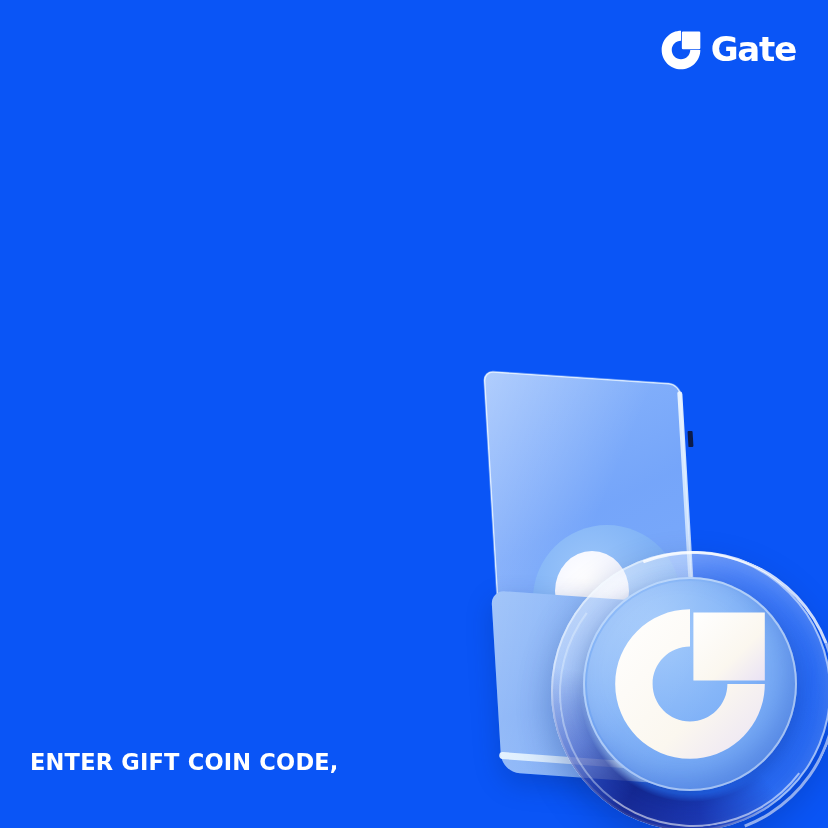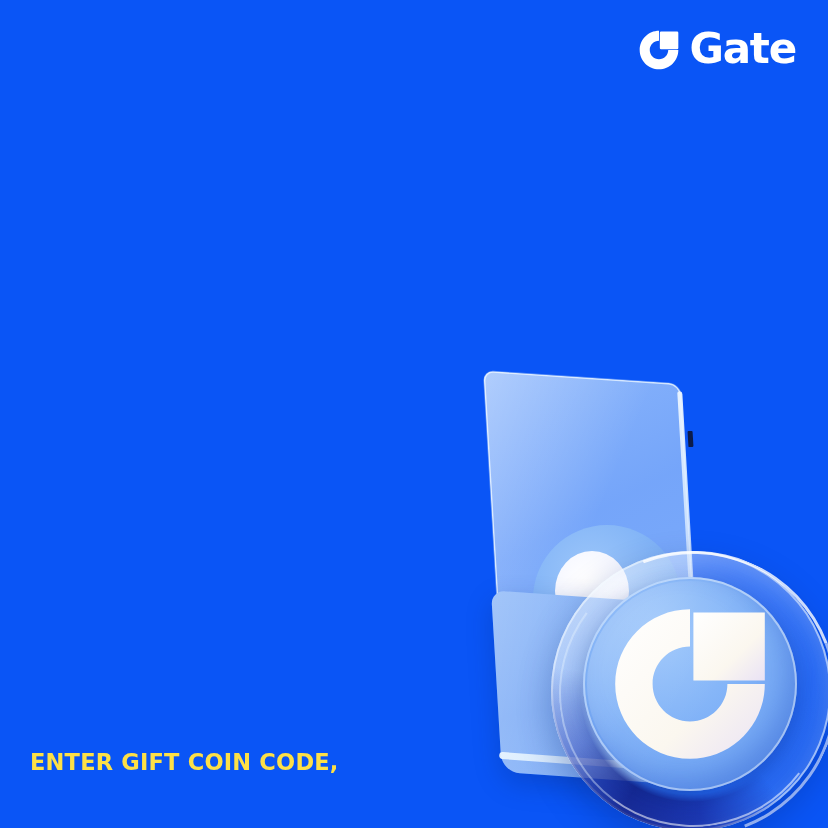--- a/index.html
+++ b/index.html
@@ -19,21 +19,21 @@
     display:flex;align-items:center;gap:9px;
     height:52px;
   }
   .brand-mark{
     position:relative;width:42px;height:42px;flex:0 0 42px;
   }
   .brand-mark svg{display:block;width:42px;height:42px;}
   .brand-word{
     color:#ffffff;
     font-family:"DejaVu Sans", sans-serif;
-    font-size:42px;font-weight:700;letter-spacing:-1.2px;
+    font-size:34px;font-weight:700;letter-spacing:-1.2px;
     line-height:1;white-space:nowrap;
     transform:translateY(-1px);
   }
 
   
   .headline{
     position:absolute;left:30px;top:94px;
     width:700px;
   }
   .hl-line{
@@ -50,21 +50,21 @@
     margin-bottom:2px;
     text-shadow:0 2px 0 rgba(10,60,190,.10);
   }
   .hl-line.l1{font-size:138px;}
   .hl-line.l2{font-size:138px;}
   .hl-line.l3{font-size:138px;}
 
   
   .tagline{
     position:absolute;left:30px;bottom:50px;
-    color:#fde047;
+    color:#ffffff;
     font-family:"DejaVu Sans", sans-serif;
     font-size:22.5px;font-weight:700;
     line-height:1.32;letter-spacing:.2px;
     text-transform:uppercase;
   }
   .tagline span{display:block;white-space:nowrap;}
 
   
   .art{
     position:absolute;left:455px;top:355px;

